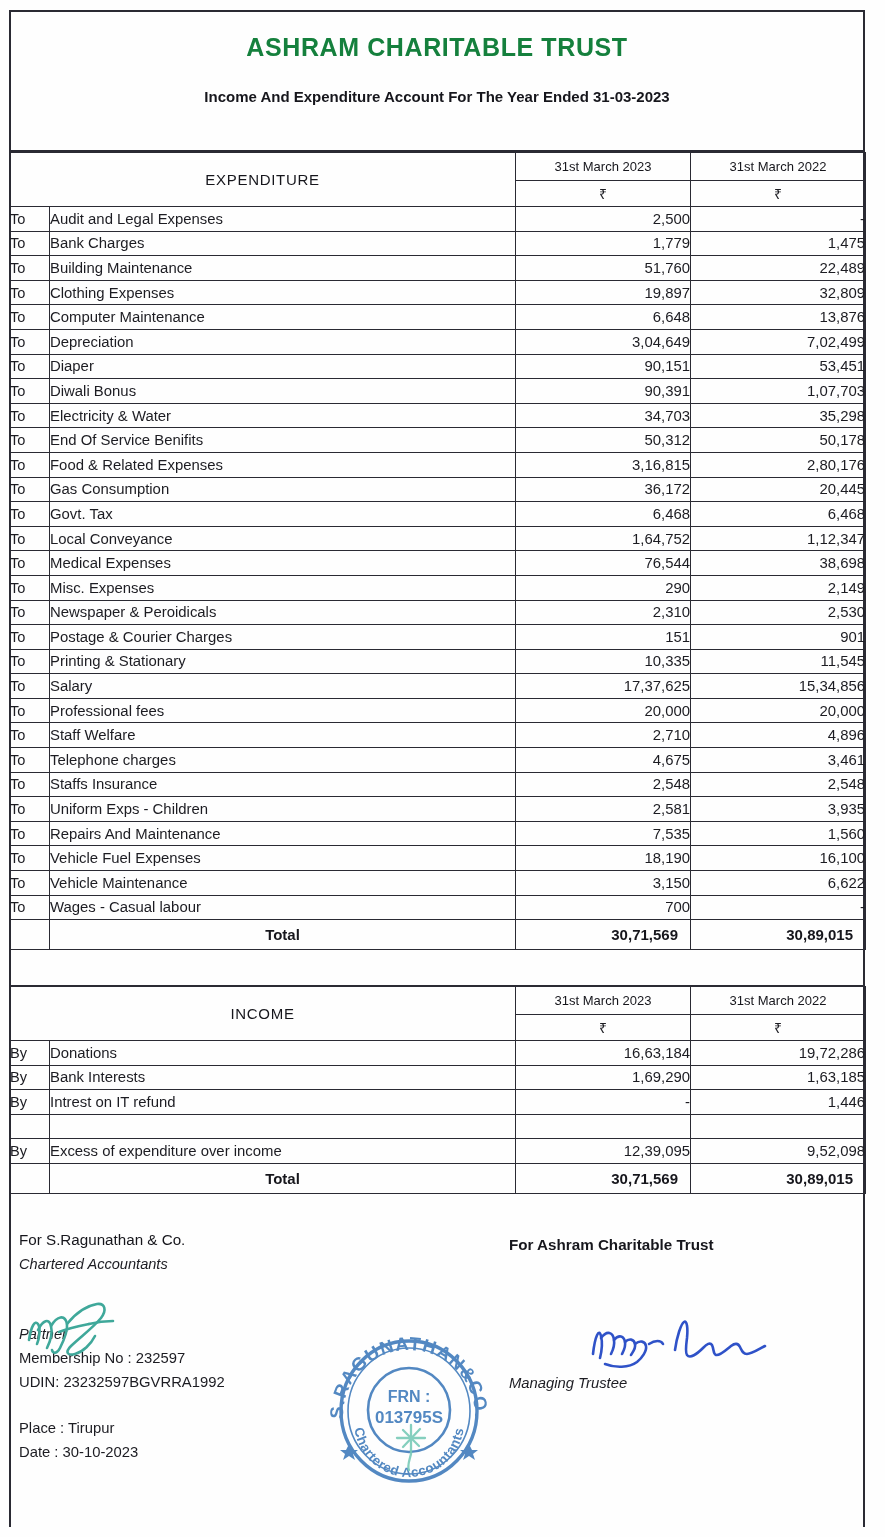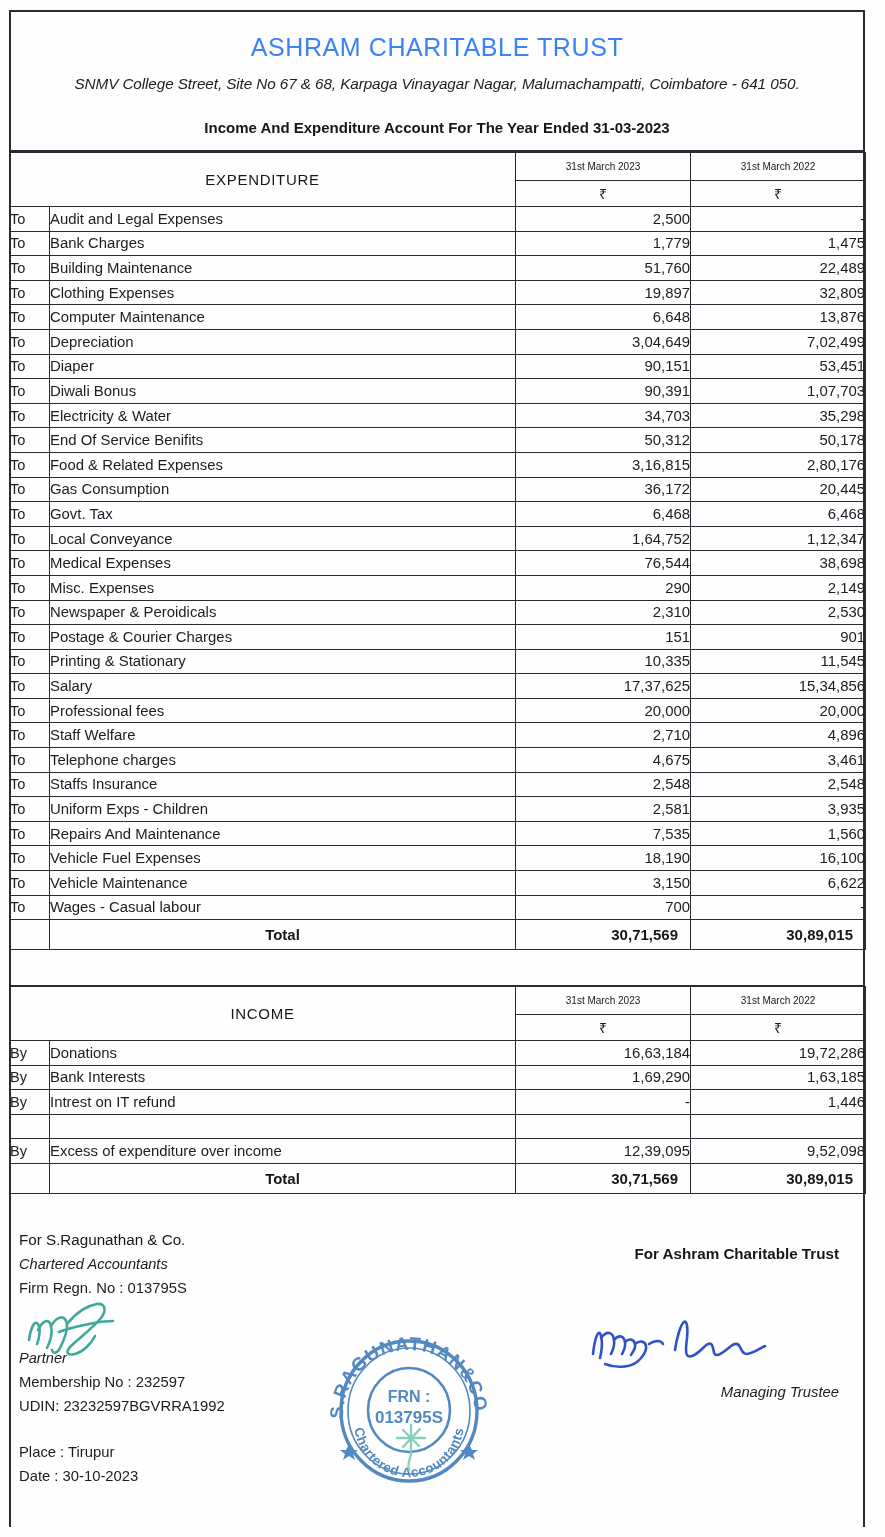--- a/index.html
+++ b/index.html
@@ -43,23 +43,23 @@
     top: 10px;
     width: 856px;
     height: 142px;
     box-sizing: border-box;
     border: 2.5px solid #2a2a33;
     text-align: center;
   }
   .trust-title {
     margin-top: 21px;
     font-size: 25px;
-    font-weight: normal;
+    font-weight: bold;
     letter-spacing: 0.6px;
-    color: #3b82f6;
+    color: #15803d;
   }
   .trust-address {
     margin-top: 13px;
     font-size: 15.3px;
     font-style: italic;
     color: #1c1c22;
     letter-spacing: -0.1px;
   }
   .statement-title {
     margin-top: 26px;
@@ -92,21 +92,21 @@
     text-align: center;
     font-size: 15px;
     font-weight: bold;
     letter-spacing: 0.7px;
     height: 54px;
     vertical-align: middle;
     color: #16161c;
   }
   .sect-head-year {
     text-align: center;
-    font-size: 10px;
+    font-size: 13px;
     font-weight: bold;
     height: 28px;
     vertical-align: middle;
     color: #16161c;
   }
   .sect-head-cur {
     text-align: center;
     font-size: 14px;
     height: 26px;
     vertical-align: middle;
@@ -176,23 +176,23 @@
   }
   .foot-left {
     position: absolute;
     left: 10px;
     top: 0;
     width: 420px;
   }
   .foot-right {
     position: absolute;
     left: 500px;
-    top: 17px;
+    top: 8px;
     width: 330px;
-    text-align: right;
+    text-align: left;
   }
   .fl-bold {
     font-size: 15.2px;
     font-weight: normal;
     color: #16161c;
     line-height: 24px;
   }
   .fl-ital {
     font-size: 14.6px;
     font-style: italic;
@@ -241,21 +241,20 @@
 </style>
 </head>
 <body>
 
 <div class="page">
 
   <div class="frame"></div>
 
   <div class="header-box">
     <div class="trust-title">ASHRAM CHARITABLE TRUST</div>
-    <div class="trust-address">SNMV College Street, Site No 67 &amp; 68, Karpaga Vinayagar Nagar, Malumachampatti, Coimbatore - 641 050.</div>
     <div class="statement-title">Income And Expenditure Account For The Year Ended 31-03-2023</div>
   </div>
 
   <table class="acct-table" style="top:152px;">
     <colgroup>
       <col class="c-prefix">
         <col class="c-particulars">
         <col class="c-amt">
         <col class="c-amt">
     </colgroup>
@@ -516,21 +515,20 @@
         <td class="t-amt">30,89,015</td>
       </tr>
     </tfoot>
   </table>
 
   <div class="footer" style="top:1228px; height:300px;">
 
     <div class="foot-left">
       <div class="fl-bold">For S.Ragunathan &amp; Co.</div>
       <div class="fl-ital">Chartered Accountants</div>
-      <div class="fl-norm">Firm Regn. No : 013795S</div>
       <div class="sig-gap-a"></div>
       <div class="fl-ital">Partner</div>
       <div class="fl-norm">Membership No : 232597</div>
       <div class="fl-norm">UDIN: 23232597BGVRRA1992</div>
       <div class="sig-gap-b"></div>
       <div class="fl-norm">Place : Tirupur</div>
       <div class="fl-norm">Date : 30-10-2023</div>
     </div>
 
     <div class="foot-right">

